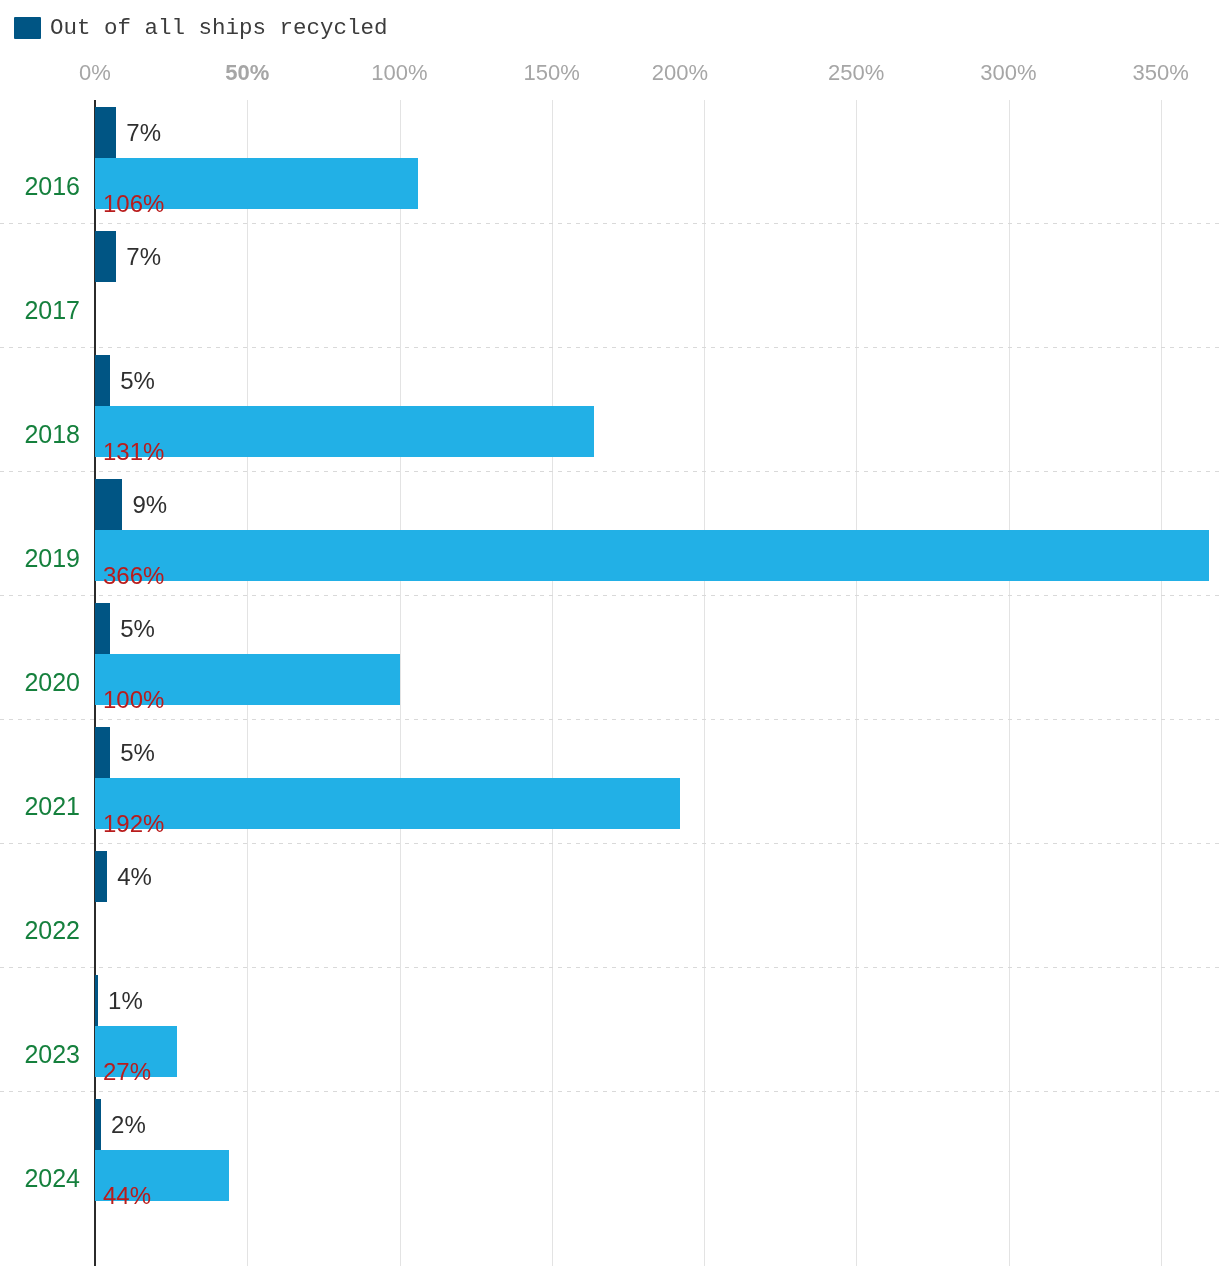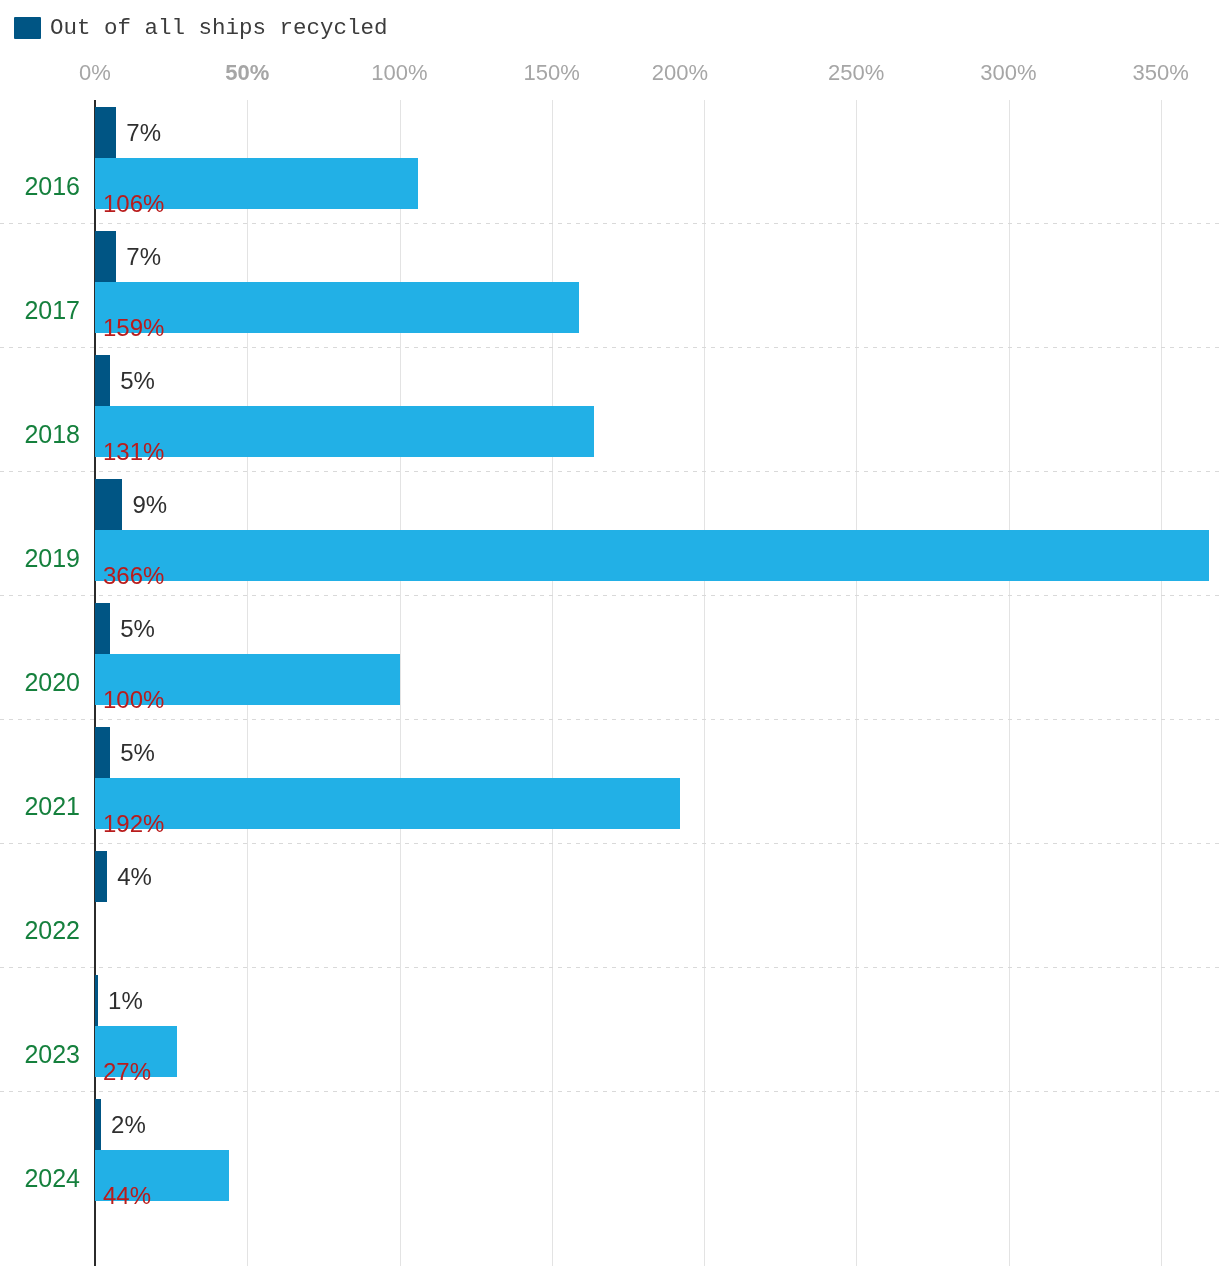--- a/index.html
+++ b/index.html
@@ -222,24 +222,20 @@
           </div>
           <div class="row-sep"></div>
         </div>
         <div class="row">
           <div class="row-year">2017</div>
           <div class="bars">
             <div class="bar-track">
               <div class="bar dark" style="width: 21.315px;"></div>
               <div class="bar-value outside" style="left: 126.315px;">7%</div>
             </div>
-            <div class="bar-track">
-              <div class="bar light" style="width: 484.155px;"></div>
-              <div class="bar-value inside">159%</div>
-            </div>
           </div>
           <div class="row-sep"></div>
         </div>
         <div class="row">
           <div class="row-year">2018</div>
           <div class="bars">
             <div class="bar-track">
               <div class="bar dark" style="width: 15.225px;"></div>
               <div class="bar-value outside" style="left: 120.225px;">5%</div>
             </div>

